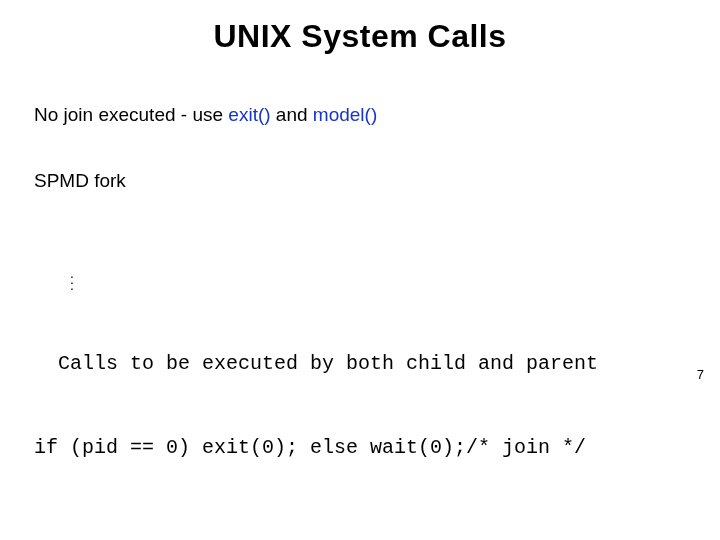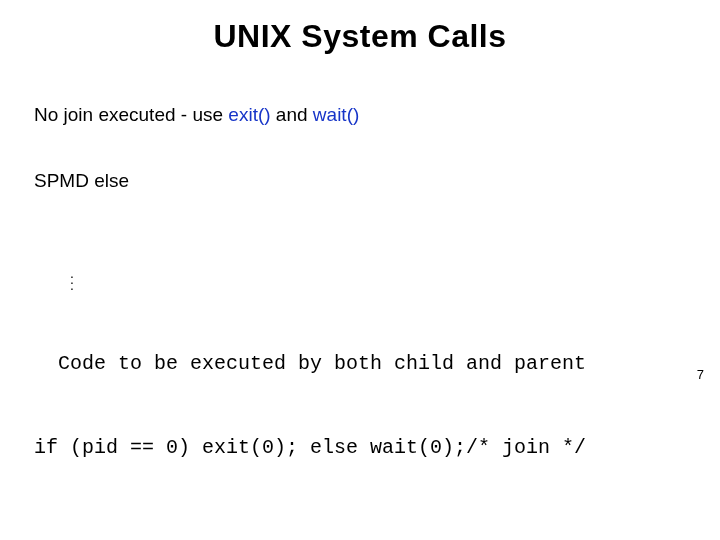--- a/index.html
+++ b/index.html
@@ -75,27 +75,27 @@
   }
 </style>
 </head>
 <body>
 
 <div class="slide">
 
   <div class="title">UNIX System Calls</div>
 
   <div class="line1">
-    <span>No join executed - use </span><span class="kw">exit()</span><span> and </span><span class="kw">wait()</span>
+    <span>No join executed - use </span><span class="kw">exit()</span><span> and </span><span class="kw">model()</span>
   </div>
 
-  <div class="line2">SPMD else</div>
+  <div class="line2">SPMD fork</div>
 
   <div class="codeblock">
     <div>   <span class="vellipsis"><span>.</span><span>.</span><span>.</span></span></div>
-    <div>  Code to be executed by both child and parent</div>
+    <div>  Calls to be executed by both child and parent</div>
     <div>if (pid == 0) exit(0); else wait(0);/* join */</div>
     
   </div>
 
   <div class="pagenum">7</div>
 
 </div>
 
 </body></html>

